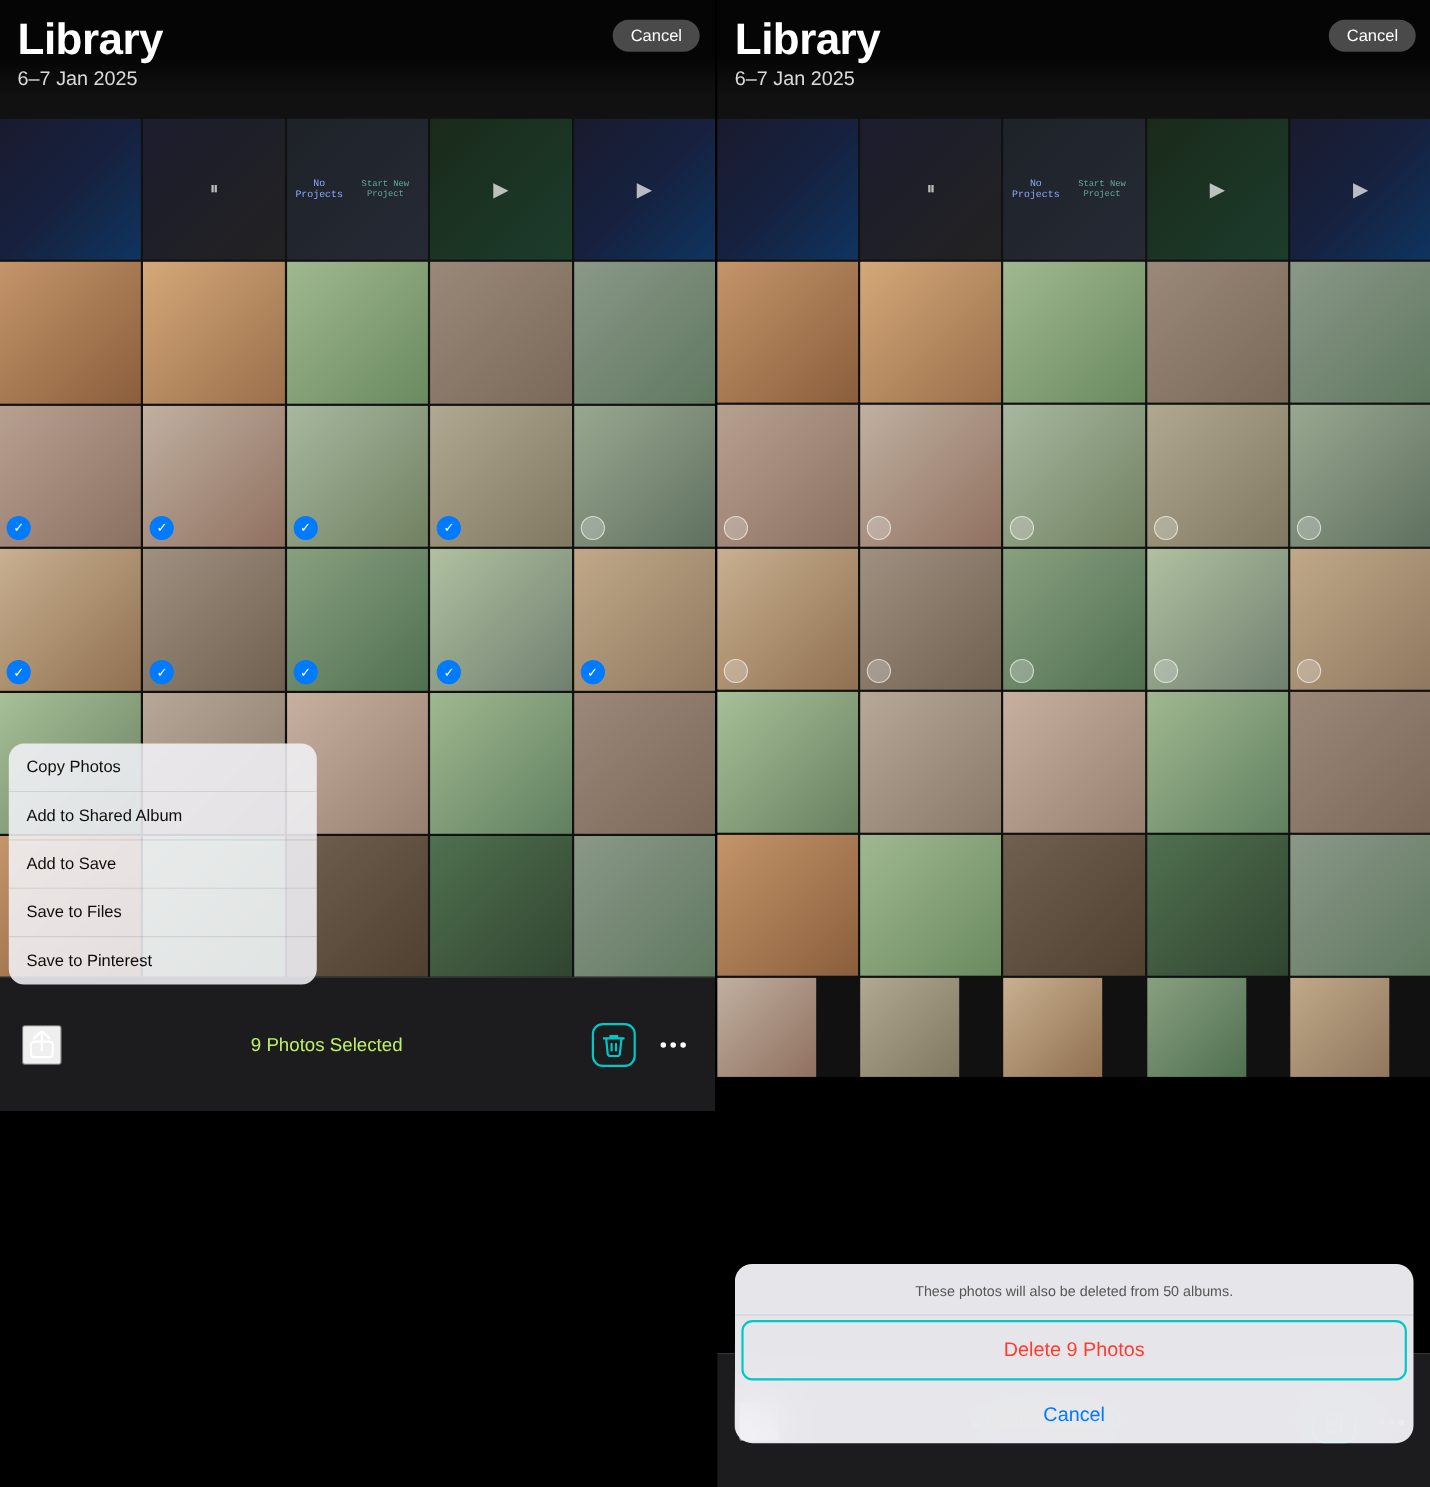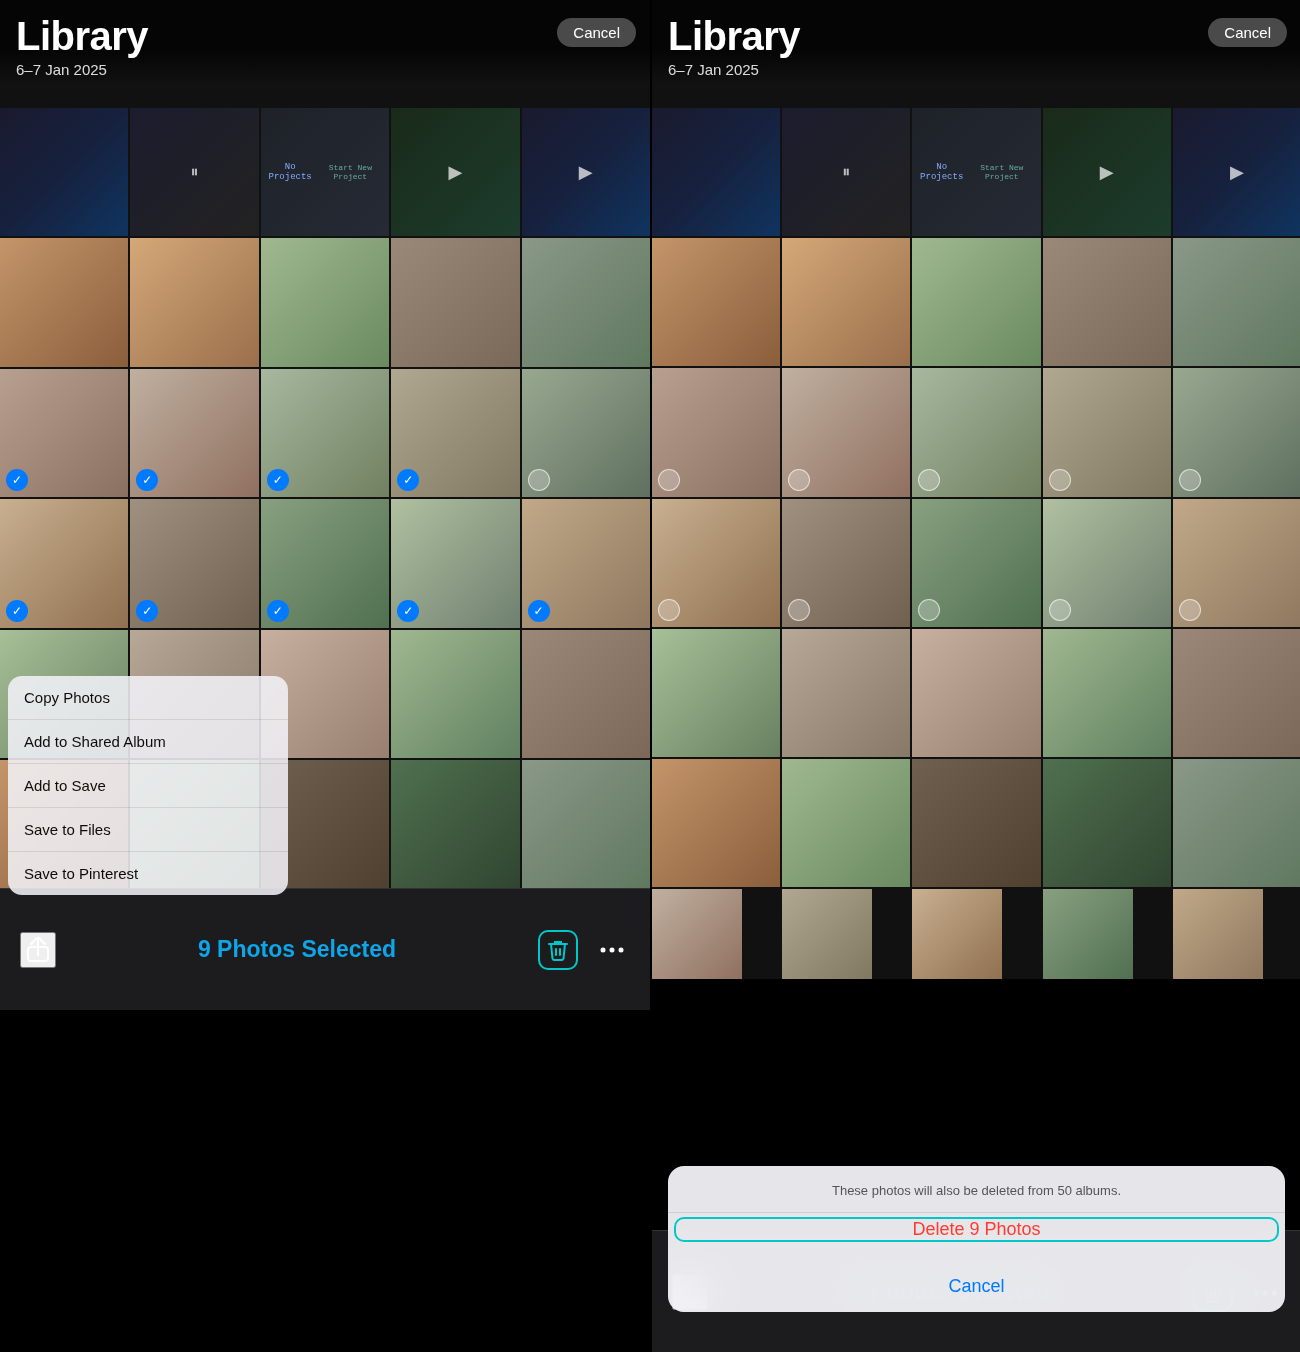--- a/index.html
+++ b/index.html
@@ -32,21 +32,21 @@
 
     .panel-title {
       color: #fff;
       font-size: 40px;
       font-weight: 800;
       letter-spacing: -0.5px;
     }
 
     .panel-subtitle {
       color: rgba(255,255,255,0.85);
-      font-size: 15px;
+      font-size: 18px;
       font-weight: 400;
       margin-top: 2px;
     }
 
     .cancel-btn {
       position: absolute;
       top: 18px;
       right: 14px;
       background: rgba(120,120,120,0.6);
       color: #fff;
@@ -99,23 +99,23 @@
     .toolbar-share-btn {
       width: 36px;
       height: 36px;
       display: flex;
       align-items: center;
       justify-content: center;
       cursor: pointer;
     }
 
     .toolbar-selected-text {
-      color: #0ea5e9;
-      font-size: 23px;
-      font-weight: 700;
+      color: #bef264;
+      font-size: 17px;
+      font-weight: 400;
     }
 
     .toolbar-right {
       display: flex;
       gap: 16px;
       align-items: center;
     }
 
     .toolbar-trash-btn {
       width: 40px;
@@ -586,21 +586,21 @@
       <div class="panel-title">Library</div>
       <div class="panel-subtitle">6–7 Jan 2025</div>
       <button class="cancel-btn">Cancel</button>
     </div>
 
     <div class="delete-dialog-overlay" style="z-index:100;">
       <div class="delete-dialog">
         <div class="dialog-message">These photos will also be deleted from 50 albums.</div>
 
         <div style="position:relative; padding: 4px 6px 0;">
-          <button style="width:100%; background:transparent; border:2px solid #00c8c8; border-radius:10px; color:#FF3B30; font-size:18px; font-weight:500; cursor:pointer; text-align:center; display:block; margin-bottom:19px;">Delete 9 Photos</button>
+          <button style="width:100%; padding:15px; background:transparent; border:2px solid #00c8c8; border-radius:10px; color:#FF3B30; font-size:18px; font-weight:500; cursor:pointer; text-align:center; display:block; margin-bottom:6px;">Delete 9 Photos</button>
         </div>
 
         <button style="width:100%; padding:15px; background:transparent; border:none; color:#007AFF; font-size:18px; font-weight:500; cursor:pointer; text-align:center; display:block; margin-top:2px;">Cancel</button>
       </div>
     </div>
 
     <div class="bottom-toolbar-right" style="z-index:20; bottom:0; position:absolute;">
       <button class="toolbar-share-btn">
         <svg width="22" height="26" viewBox="0 0 22 26" fill="none">
           <path d="M11 1V17M4 8l7-7 7 7" stroke="white" stroke-width="2" stroke-linecap="round" stroke-linejoin="round"></path>

